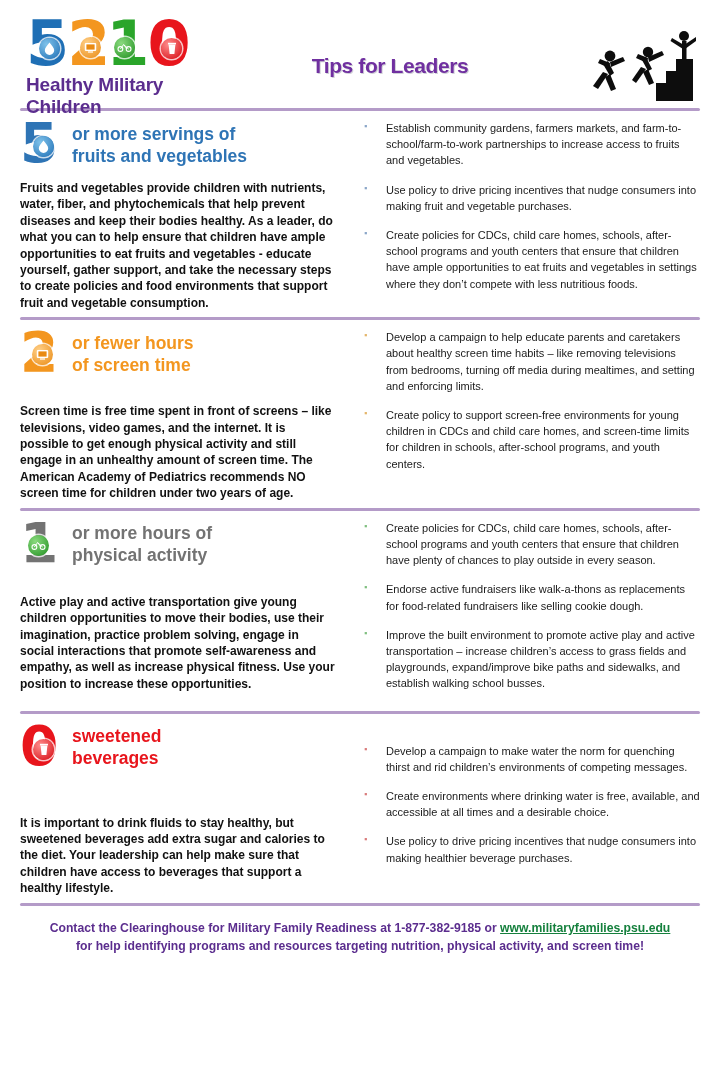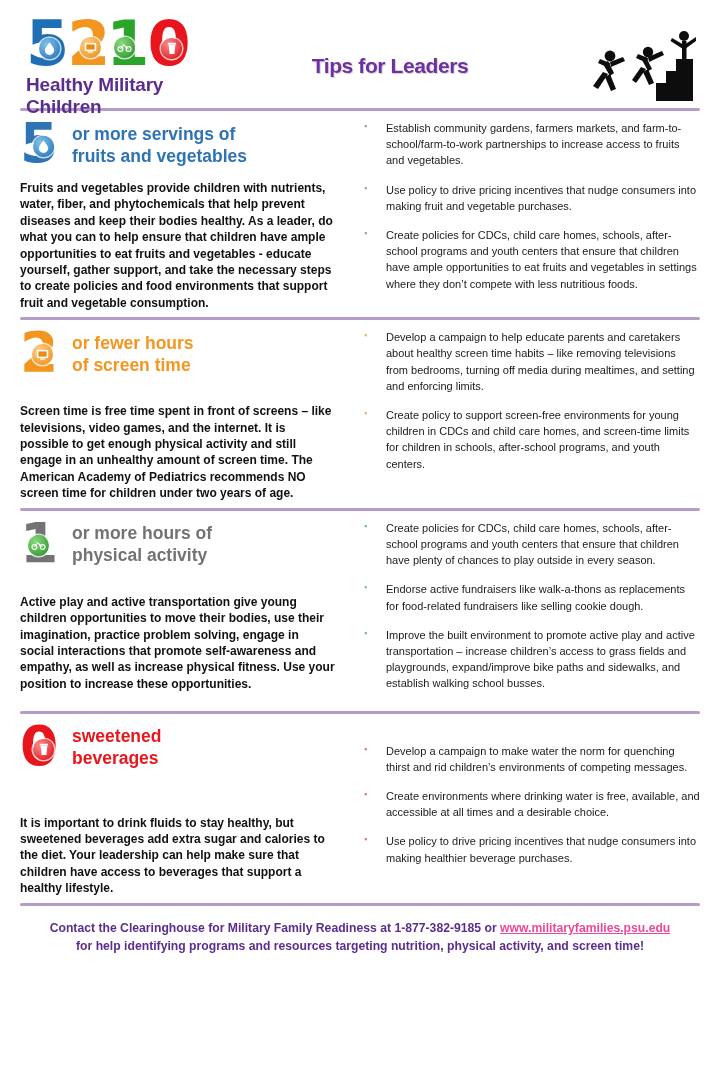--- a/index.html
+++ b/index.html
@@ -150,21 +150,21 @@
   
   .contact {
     text-align: center;
     color: #5b2d8e;
     font-weight: bold;
     font-size: 12.2px;
     line-height: 18px;
     padding: 13px 42px 0 42px;
   }
   .contact a {
-    color: #ec4899;
+    color: #15803d;
     text-decoration: underline;
   }
   .fineprint-wrap {
     display: flex;
     justify-content: center;
     align-items: flex-start;
     padding: 14px 0 0 0;
   }
 </style>
 </head>

